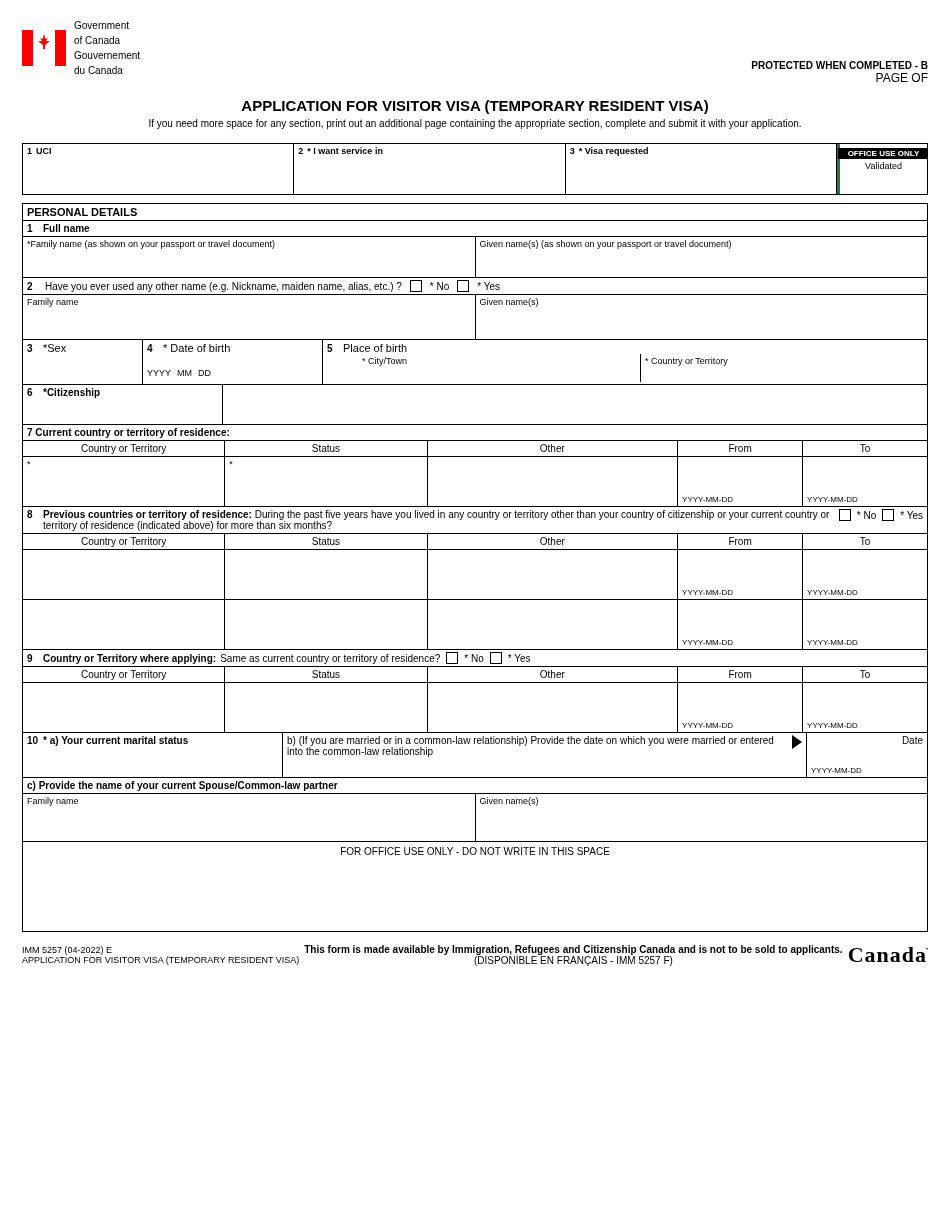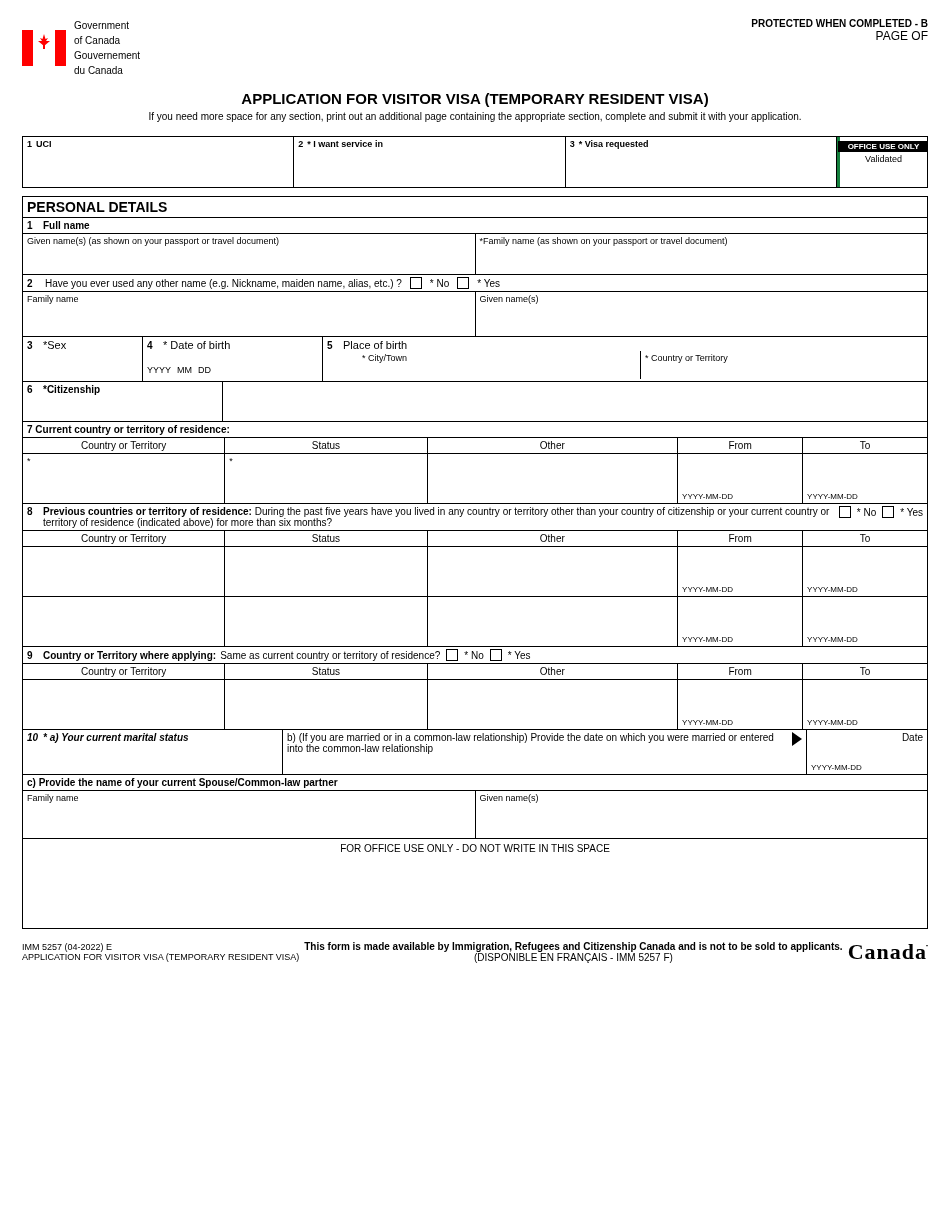--- a/index.html
+++ b/index.html
@@ -41,20 +41,21 @@
     }
     .flag-svg { width: 44px; height: 44px; }
     .gov-text {
       font-size: 10px;
       line-height: 1.5;
     }
     .header-right {
       text-align: right;
       font-size: 10px;
       font-weight: bold;
+      margin-top: 42px;
     }
     .header-right .page-of {
       font-weight: normal;
       font-size: 12px;
     }
 
     
     .title-section {
       text-align: center;
       margin: 12px 0 8px 0;
@@ -256,21 +257,21 @@
       border-bottom: 7px solid transparent;
       border-left: 10px solid #000;
       vertical-align: middle;
     }
 
     .section-label-row {
       border: 1px solid #000;
       border-top: none;
       padding: 2px 4px;
       font-weight: bold;
-      font-size: 14px;
+      font-size: 11px;
       display: flex;
       align-items: center;
       gap: 4px;
     }
     .first-border {
       border-top: 1px solid #000;
     }
 
     
     .col-country { flex: 2; }
@@ -344,24 +345,24 @@
     <span>PERSONAL DETAILS</span>
   </div>
 
   <div class="fullname-section">
     <div class="fullname-header">
       <span class="row-num">1</span>
       <span>Full name</span>
     </div>
     <div class="fullname-row">
       <div class="fullname-cell">
+        <div class="field-sublabel">*Family name  (as shown on your passport or travel document)</div>
+      </div>
+      <div class="fullname-cell">
         <div class="field-sublabel">Given name(s)  (as shown on your passport or travel document)</div>
-      </div>
-      <div class="fullname-cell">
-        <div class="field-sublabel">*Family name  (as shown on your passport or travel document)</div>
       </div>
     </div>
   </div>
 
   <div style="border:1px solid #000;border-top:none;">
     <div style="padding:2px 4px;font-size:10px;border-bottom:1px solid #000;display:flex;align-items:center;gap:6px;">
       <span class="row-num">2</span>
       <span>Have you ever used any other name (e.g. Nickname, maiden name, alias, etc.) ?</span>
       <span class="checkbox"></span>
       <span>* No</span>
@@ -520,21 +521,21 @@
     <div class="col-from" style="border-right:1px solid #000;padding:2px 4px;font-size:8px;display:flex;flex-direction:column;justify-content:flex-end;">
       <span>YYYY-MM-DD</span>
     </div>
     <div class="col-to" style="padding:2px 4px;font-size:8px;display:flex;flex-direction:column;justify-content:flex-end;">
       <span>YYYY-MM-DD</span>
     </div>
   </div>
 
   <div style="display:flex;border:1px solid #000;border-top:none;">
     <div style="width:260px;border-right:1px solid #000;padding:2px 4px;min-height:44px;">
-      <div style="display:flex;gap:4px;align-items:center;font-size:10px;font-weight:bold;font-style:italic;">
+      <div style="display:flex;gap:4px;align-items:center;font-size:10px;font-weight:bold;">
         <span class="row-num">10</span>
         <span>* a) Your current marital status</span>
       </div>
     </div>
     <div style="flex:1;border-right:1px solid #000;padding:2px 4px;font-size:10px;display:flex;gap:6px;align-items:flex-start;">
       <span>b) (If you are married or in a common-law relationship) Provide the date on which you were married or entered into the common-law relationship</span>
       <div style="margin-left:4px;">
         <div class="arrow-right"></div>
       </div>
     </div>

